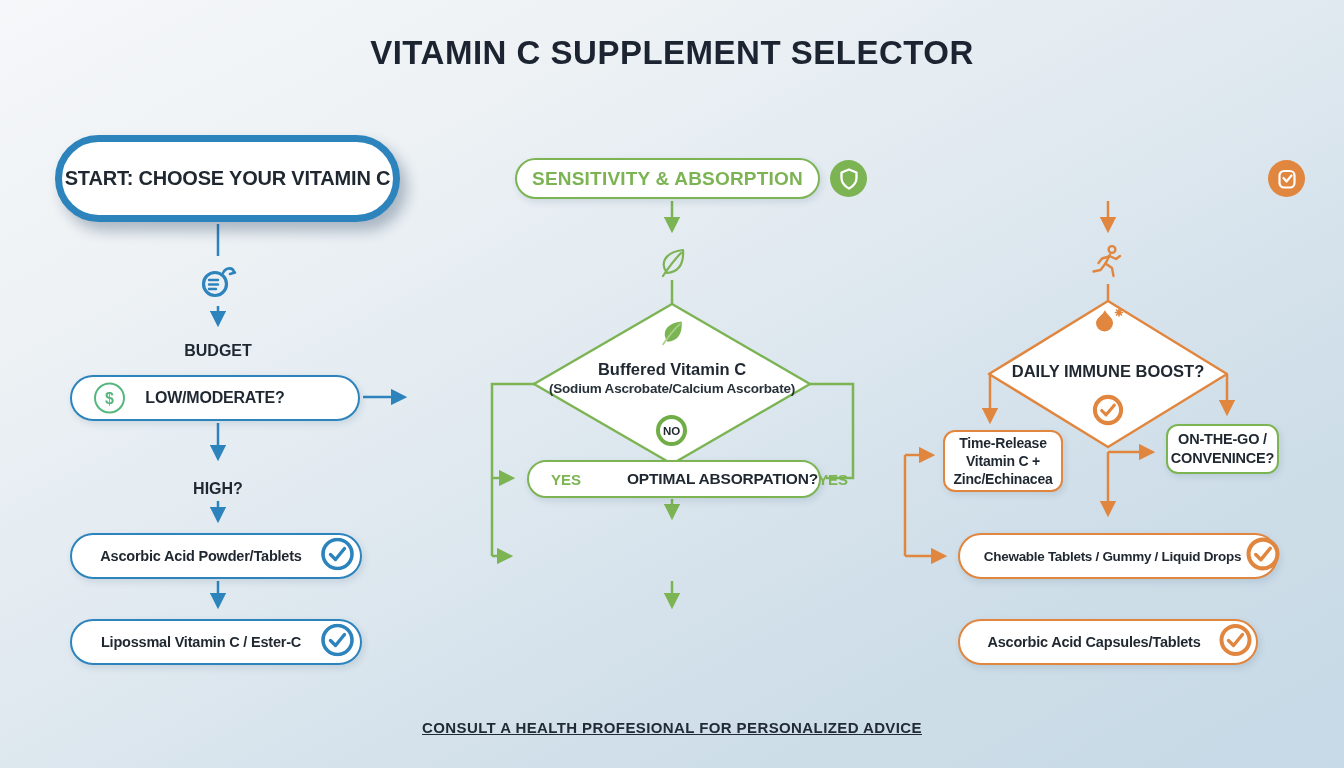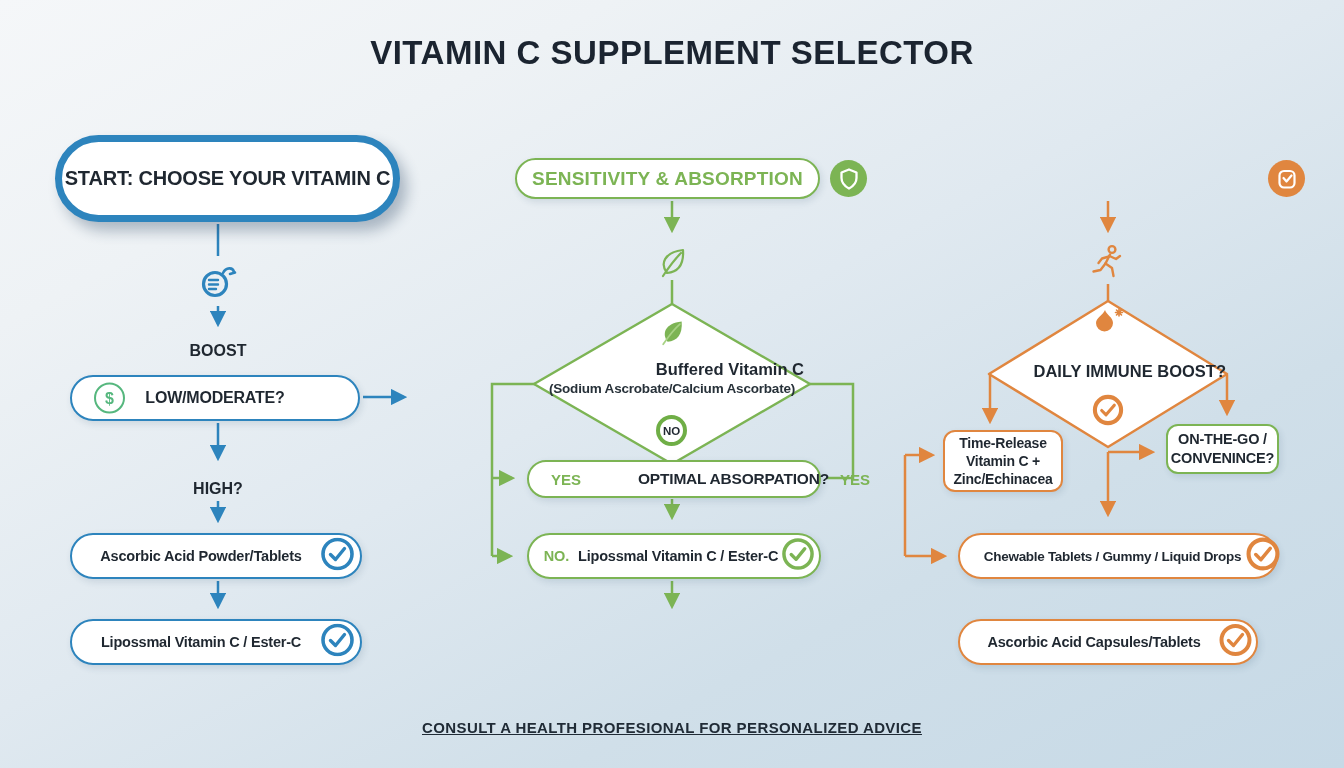--- a/index.html
+++ b/index.html
@@ -25,21 +25,21 @@
   .hdr-txt.g{color:#7cb454;}
   .hdr-txt.o{color:#e0863f;}
   .step-label{font-size:16px;font-weight:700;color:#1f2730;text-align:center;z-index:2;}
   .pill-text{font-size:14.5px;font-weight:700;color:#1f2730;letter-spacing:-.2px;white-space:nowrap;}
   .pill-text.tight{font-size:13.5px;letter-spacing:-.3px;}
   .prefix{color:#7cb454;margin-right:9px;font-weight:700;}
   .yes{color:#7cb454;font-weight:700;font-size:15px;}
   .badge-circle{border-radius:50%;display:flex;align-items:center;justify-content:center;}
   .badge-green{background:#7cb454;}
   .badge-orange{background:#e0863f;}
-  .diamond-title{font-size:16.5px;font-weight:700;color:#1f2730;text-align:right;z-index:3;white-space:nowrap;}
+  .diamond-title{font-size:16.5px;font-weight:700;color:#1f2730;text-align:center;z-index:3;white-space:nowrap;}
   .diamond-sub{font-size:13.5px;font-weight:600;color:#273139;text-align:center;z-index:3;white-space:nowrap;letter-spacing:-.2px;}
   .no-badge{width:31px;height:31px;border-radius:50%;background:#fff;border:4px solid #6fae46;
     display:flex;align-items:center;justify-content:center;font-size:11.5px;font-weight:800;color:#1f2730;z-index:3;}
   .rbox{background:#fff;border-radius:12px;display:flex;align-items:center;justify-content:center;
     text-align:center;box-shadow:2px 3px 6px rgba(45,75,105,.12);}
   .rbox .bx-txt{font-size:14px;font-weight:700;color:#1f2730;white-space:pre-line;line-height:1.3;letter-spacing:-.2px;}
   .check{position:absolute;top:50%;transform:translateY(-50%);z-index:3;}
   .dollar-badge{width:27px;height:27px;border-radius:50%;border:2.5px solid #56b77e;color:#56b77e;
     display:flex;align-items:center;justify-content:center;font-size:16px;font-weight:700;background:#fff;}
 </style>
@@ -105,21 +105,21 @@
 
   <div class="node" style="left:196px;top:258px;width:44px;height:44px;">
     <svg width="44" height="44" viewBox="0 0 44 44" fill="none" stroke="#2d84bd">
       <circle cx="19" cy="26" r="11.5" stroke-width="3.2"></circle>
       <path d="M13 22 h9 M13 26.5 h9 M13 31 h7" stroke-width="2.4" stroke-linecap="round"></path>
       <path d="M27 15 C30 9 37 9 38 14" stroke-width="2.6" stroke-linecap="round"></path>
       <path d="M34 16 l5 -1.5" stroke-width="2.6" stroke-linecap="round"></path>
     </svg>
   </div>
 
-  <div class="node step-label" style="left:150px;top:342px;width:136px;">BOOST</div>
+  <div class="node step-label" style="left:150px;top:342px;width:136px;">BUDGET</div>
 
   <div class="node pill blue" style="left:70px;top:375px;width:290px;height:46px;">
     <span class="dollar-badge check" style="left:22px;position:absolute;">$</span>
     <span class="pill-text" style="font-size:16px;">LOW/MODERATE?</span>
   </div>
 
   <div class="node step-label" style="left:150px;top:480px;width:136px;">HIGH?</div>
 
   <div class="node pill blue" style="left:70px;top:533px;width:292px;height:46px;">
     <span class="pill-text" style="padding-right:30px;">Ascorbic Acid Powder/Tablets</span>
@@ -161,35 +161,26 @@
     <svg width="30" height="30" viewBox="0 0 34 34">
       <path d="M12 28 C5 19 9 7 28 5 C29 20 23 27 12 28 Z" fill="#7cb454"></path>
       <path d="M7 31 C13 22 19 14 26 8" fill="none" stroke="#a8d285" stroke-width="2" stroke-linecap="round"></path>
     </svg>
   </div>
 
   <div class="node diamond-title" style="left:540px;top:360px;width:264px;">Buffered Vitamin C</div>
   <div class="node diamond-sub" style="left:512px;top:381px;width:320px;">(Sodium Ascrobate/Calcium Ascorbate)</div>
   <div class="node no-badge" style="left:656px;top:415px;">NO</div>
 
-  <div class="node pill green" style="left:527px;top:460px;width:294px;height:38px;justify-content:space-between;padding:0 22px;gap:11px;">
+  <div class="node pill green" style="left:527px;top:460px;width:294px;height:38px;justify-content:space-between;padding:0 22px;">
     <span class="yes">YES</span>
     <span class="pill-text" style="font-size:15.5px;padding-left:46px;">OPTIMAL ABSORPATION?</span>
     <span class="yes">YES</span>
   </div>
 
-  <div class="node pill green" style="left:527px;top:533px;width:294px;height:46px;">
-    <span class="pill-text" style="padding-right:26px;"><span class="prefix">NO.</span><span>Lipossmal Vitamin C / Ester-C</span></span>
-    <span class="check" style="right:5px;">
-      <svg width="32" height="32" viewBox="0 0 33 33">
-          <circle cx="16.5" cy="16.5" r="14.5" fill="#fff" stroke="#7cb454" stroke-width="3.6"></circle>
-          <path d="M9.5 17 l5 5 l9 -11" fill="none" stroke="#7cb454" stroke-width="3.4" stroke-linecap="round" stroke-linejoin="round"></path>
-        </svg>
-    </span>
-  </div>
 
 
   <div class="node badge-circle badge-orange" style="left:1268px;top:160px;width:37px;height:37px;">
     <svg width="26" height="26" viewBox="0 0 26 26" fill="none" stroke="#ffffff" stroke-width="2.2">
       <rect x="5.5" y="5" width="15" height="16.5" rx="4.5"></rect>
       <path d="M9.5 12 l3 3.5 l5 -6" stroke-linecap="round" stroke-linejoin="round"></path>
     </svg>
   </div>
 
   <div class="node" style="left:1089px;top:243px;width:38px;height:40px;">

